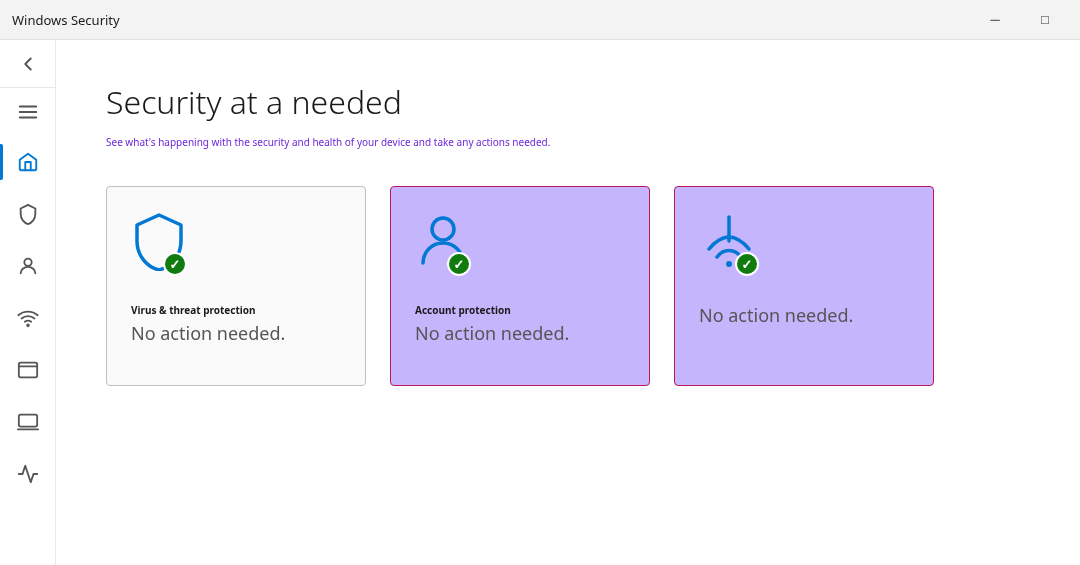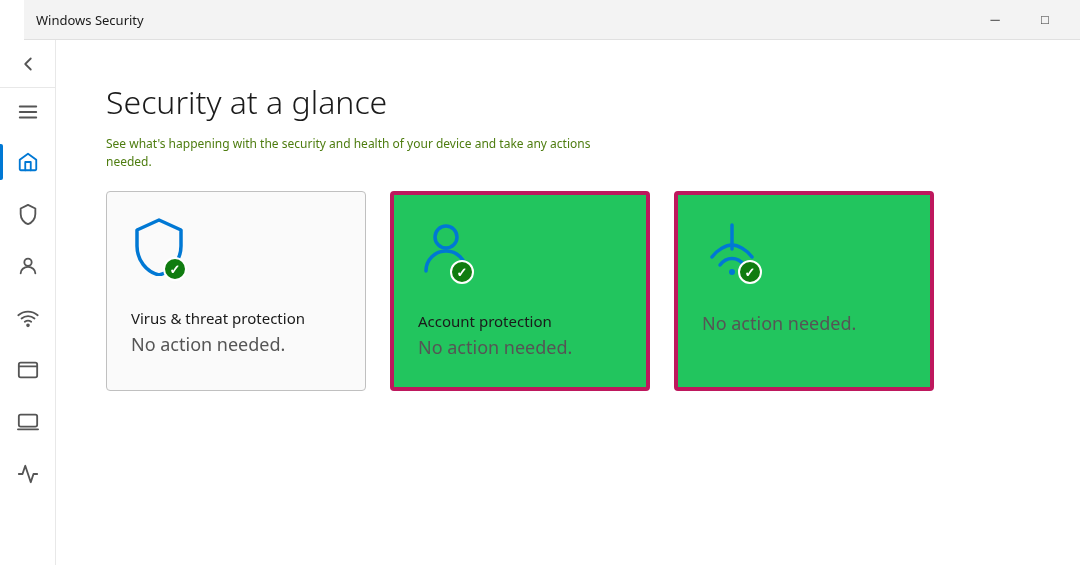--- a/index.html
+++ b/index.html
@@ -17,21 +17,20 @@
     
     .title-bar {
       display: flex;
       align-items: center;
       justify-content: space-between;
       height: 40px;
       background: #f3f3f3;
       border-bottom: 1px solid #e0e0e0;
       padding: 0 12px;
       flex-shrink: 0;
-      margin-left: 24px;
     }
 
     .title-bar-title {
       font-size: 13px;
       color: #1a1a1a;
       font-weight: 400;
     }
 
     .title-bar-controls {
       display: flex;
@@ -131,62 +130,62 @@
     }
 
     .page-title {
       font-size: 32px;
       font-weight: 300;
       color: #1a1a1a;
       margin-bottom: 12px;
     }
 
     .page-description {
-      font-size: 12px;
-      color: #4d7c0f;
+      font-size: 10px;
+      color: #6d28d9;
       line-height: 1.5;
-      margin-bottom: 20px;
+      margin-bottom: 36px;
       max-width: 500px;
     }
 
     
     .cards-grid {
       display: flex;
       gap: 24px;
       flex-wrap: wrap;
     }
 
     .card {
       width: 260px;
       min-height: 200px;
-      border: 4px solid #be185d;
+      border: 1px solid #be185d;
       border-radius: 4px;
       padding: 24px 24px 24px 24px;
       display: flex;
       flex-direction: column;
       cursor: pointer;
-      background: #22c55e;
+      background: #c4b5fd;
       position: relative;
     }
 
     .card.highlighted {
       border: 1px solid #c0c0c0;
       background: #fafafa;
     }
 
     .card-icon-area {
       margin-bottom: 20px;
       position: relative;
       width: 72px;
       height: 72px;
     }
 
     .card-title {
-      font-size: 15px;
-      font-weight: 400;
+      font-size: 10px;
+      font-weight: 700;
       color: #1a1a1a;
       margin-bottom: 4px;
     }
 
     .card-status {
       font-size: 18px;
       color: #555;
     }
 
     
@@ -290,21 +289,21 @@
     </div>
 
     <div class="sidebar-item">
       <svg class="icon-svg" viewBox="0 0 24 24" fill="none" stroke="#555" stroke-width="2" stroke-linecap="round" stroke-linejoin="round">
         <polyline points="22 12 18 12 15 21 9 3 6 12 2 12"></polyline>
       </svg>
     </div>
   </nav>
 
   <main class="main-content">
-    <h1 class="page-title">Security at a glance</h1>
+    <h1 class="page-title">Security at a needed</h1>
     <p class="page-description">See what's happening with the security and health of your device and take any actions needed.</p>
 
     <div class="cards-grid">
 
       <div class="card highlighted">
         <div class="card-icon-area">
           <div class="shield-icon">
             <svg width="56" height="60" viewBox="0 0 56 60" fill="none" xmlns="http://www.w3.org/2000/svg">
               <path d="M28 4L6 14v16c0 14 9.33 25.97 22 29 12.67-3.03 22-15 22-29V14L28 4z" stroke="#0078d4" stroke-width="3.5" fill="none" stroke-linejoin="round"></path>
             </svg>

